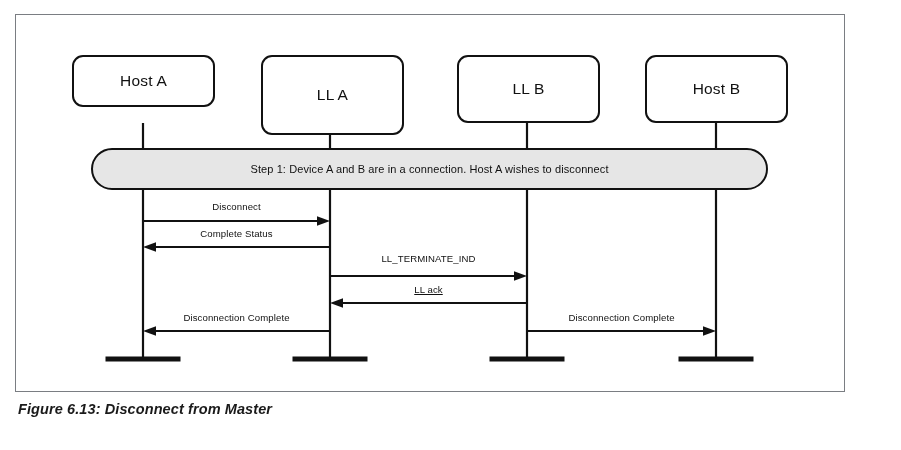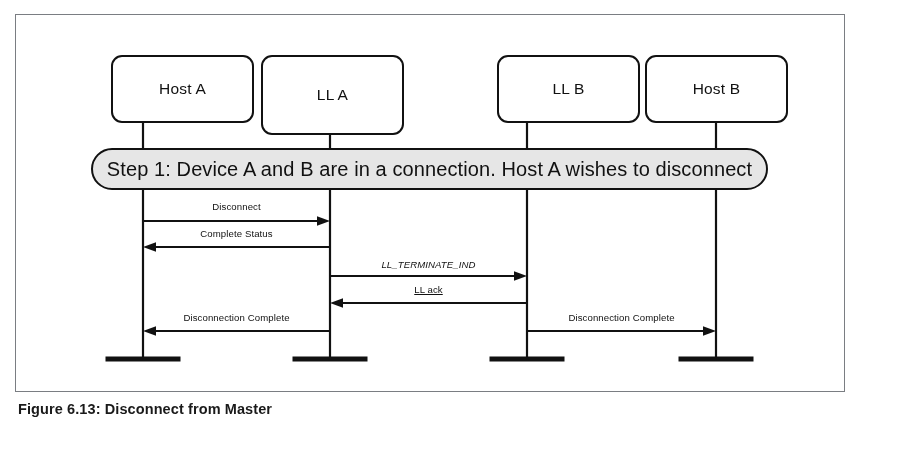--- a/index.html
+++ b/index.html
@@ -68,21 +68,21 @@
     position: absolute;
     box-sizing: border-box;
     background: #e6e6e6;
     border: 2.3px solid #111111;
     border-radius: 22px;
     display: flex;
     align-items: center;
     justify-content: center;
   }
   .step-bar-label {
-    font-size: 20px;
+    font-size: 11px;
     color: #111111;
     white-space: nowrap;
     letter-spacing: 0.1px;
   }
 
   
   .msg-label {
     position: absolute;
     font-size: 9.6px;
     color: #111111;
@@ -91,20 +91,21 @@
     transform: translateX(-50%);
     letter-spacing: 0.1px;
   }
 
   
   .figure-caption {
     position: absolute;
     left: 18px;
     top: 401px;
     font-size: 14.5px;
+    font-style: italic;
     font-weight: bold;
     color: #1a1a1a;
     white-space: nowrap;
     letter-spacing: 0.1px;
   }
 </style>
 </head>
 <body>
 
 <div id="figure-root">
@@ -145,39 +146,39 @@
         </g>
       </g>
     <g id="terminator-layer">
         <line x1="105.5" y1="359" x2="180.5" y2="359" stroke="#111111" stroke-width="5"></line>
         <line x1="292.5" y1="359" x2="367.5" y2="359" stroke="#111111" stroke-width="5"></line>
         <line x1="489.5" y1="359" x2="564.5" y2="359" stroke="#111111" stroke-width="5"></line>
         <line x1="678.5" y1="359" x2="753.5" y2="359" stroke="#111111" stroke-width="5"></line>
       </g>
   </svg>
 
-  <div class="lifeline-head" id="head-host-a" style="left: 72px; top: 55px; width: 143px; height: 68px; margin-left: 39px;">
+  <div class="lifeline-head" id="head-host-a" style="left: 72px; top: 55px; width: 143px; height: 52px;">
     <span class="lifeline-head-label">Host A</span>
   </div>
   <div class="lifeline-head" id="head-ll-a" style="left: 261px; top: 55px; width: 143px; height: 80px;">
     <span class="lifeline-head-label">LL A</span>
   </div>
-  <div class="lifeline-head" id="head-ll-b" style="left: 457px; top: 55px; width: 143px; height: 68px; margin-left: 40px;">
+  <div class="lifeline-head" id="head-ll-b" style="left: 457px; top: 55px; width: 143px; height: 68px;">
     <span class="lifeline-head-label">LL B</span>
   </div>
   <div class="lifeline-head" id="head-host-b" style="left: 645px; top: 55px; width: 143px; height: 68px; text-align: right;">
     <span class="lifeline-head-label">Host B</span>
   </div>
 
   <div class="step-bar" id="step-bar" style="left: 91px; top: 148px; width: 677px; height: 42px;">
     <span class="step-bar-label">Step 1: Device A and B are in a connection. Host A wishes to disconnect</span>
   </div>
 
   <div class="msg-label" id="msglabel-0" style="left: 236.5px; top: 201px;">Disconnect</div>
   <div class="msg-label" id="msglabel-1" style="left: 236.5px; top: 228px;">Complete Status</div>
-  <div class="msg-label" id="msglabel-2" style="left: 428.5px; top: 259px; font-style: italic;">LL_TERMINATE_IND</div>
+  <div class="msg-label" id="msglabel-2" style="left: 428.5px; top: 253px;">LL_TERMINATE_IND</div>
   <div class="msg-label" id="msglabel-3" style="left: 428.5px; top: 284px; text-decoration: underline;">LL ack</div>
   <div class="msg-label" id="msglabel-4" style="left: 236.5px; top: 312px;">Disconnection Complete</div>
   <div class="msg-label" id="msglabel-5" style="left: 621.5px; top: 312px;">Disconnection Complete</div>
 
   <div class="figure-caption">Figure 6.13:  Disconnect from Master</div>
 
 </div>
 
 </body></html>

